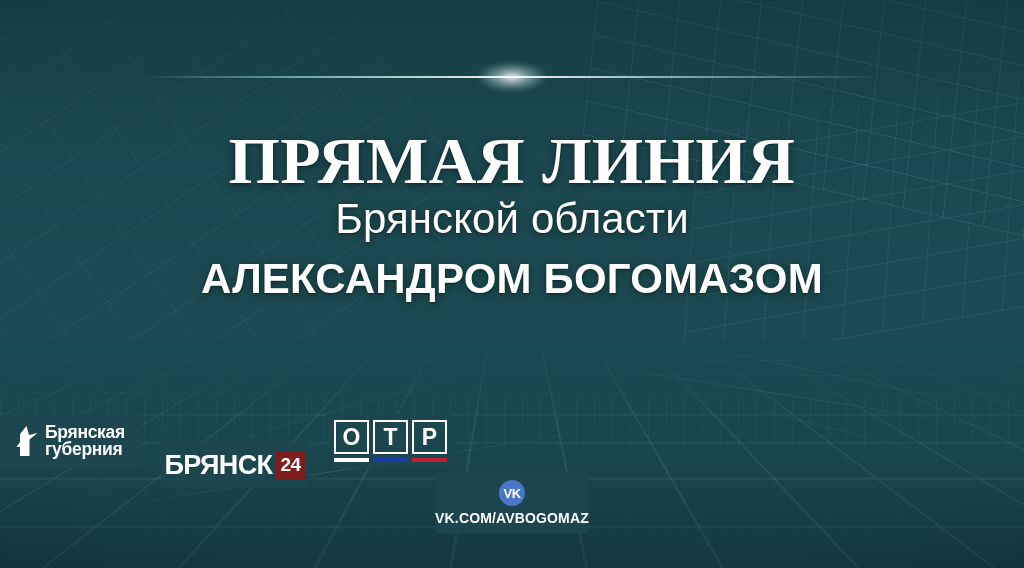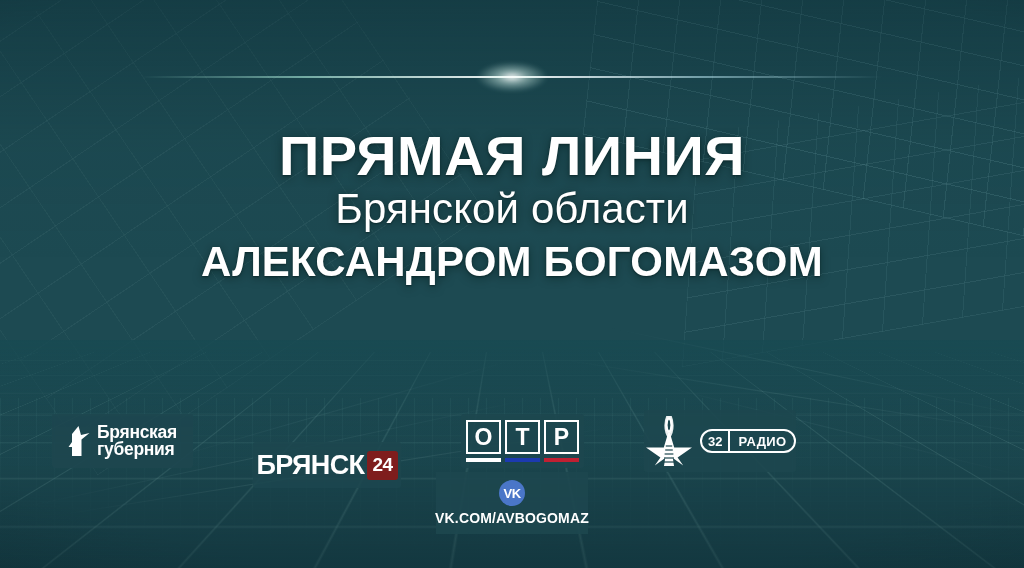--- a/index.html
+++ b/index.html
@@ -101,34 +101,34 @@
     background:radial-gradient(130% 110% at 50% 45%, rgba(0,0,0,0) 52%, rgba(0,20,22,.38) 100%);
   }
 
   
   .headline{
     position:absolute; left:0; top:127px; width:1024px;
     text-align:center; color:#fff;
     text-shadow:0 2px 10px rgba(0,30,28,.55), 0 1px 2px rgba(0,20,20,.5);
   }
   .line-1{
-    font-size:56px; font-weight:700; letter-spacing:.5px; line-height:1.02;
+    font-size:66px; font-weight:700; letter-spacing:.5px; line-height:1.02;font-family:Liberation Serif, serif;
   }
   .line-2, .line-3{
     font-size:42px; font-weight:500; line-height:1.19; letter-spacing:.1px;
   }
   .line-2{ margin-top:14px; }
   .line-4{
-    font-size:42px; font-weight:700; line-height:1.2; letter-spacing:.2px; margin-top:3px;
+    font-size:42px; font-weight:700; line-height:1.2; letter-spacing:.2px; margin-top:10px;
   }
 
   
   .logo-row{
     position:absolute; left:0; top:410px; width:848px; height:62px;
-    display:flex; align-items:center; justify-content:center; gap:60px;
+    display:flex; align-items:center; justify-content:flex-start; gap:20px;
   }
   .logo-card{
     display:flex; align-items:center; justify-content:center;
     background:rgba(29,71,79,.92); border-radius:3px;
   }
 
   
   .bg-gub{ width:141px; height:54px; gap:7px; padding:0 10px; }
   .gub-mark{ width:22px; height:30px; flex:0 0 auto; }
   .gub-text{ display:flex; flex-direction:column; line-height:.97; color:#fff;
@@ -237,42 +237,20 @@
       <div class="otp-cell">
         <div class="otp-box">Т</div>
         <div class="otp-rule r-blue"></div>
       </div>
       <div class="otp-cell">
         <div class="otp-box">Р</div>
         <div class="otp-rule r-red"></div>
       </div>
     </div>
 
-    <div class="logo-card bg-radio">
-      <svg class="radio-mark" viewBox="0 0 50 50" aria-hidden="true">
-        <g fill="none" stroke="#ffffff" stroke-width="1.7">
-          <path d="M25 16 a4.5 8 0 0 1 0 -14 a4.5 8 0 0 1 0 14"></path>
-          <path d="M25 19 a9 13.5 0 0 1 0 -19.5 a9 13.5 0 0 1 0 19.5" opacity=".95"></path>
-          <path d="M25 22 a13.5 18 0 0 1 0 -25 a13.5 18 0 0 1 0 25" opacity=".9"></path>
-        </g>
-        <path d="M25 14 L30.2 31.4 L48 31.4 L33.6 41.6 L39.2 49.5 L25 39.3 L10.8 49.5 L16.4 41.6 L2 31.4 L19.8 31.4 Z" fill="#ffffff"></path>
-        <path d="M25 16 L30 50 L20 50 Z" fill="#ffffff"></path>
-        <g stroke="#1d474f" stroke-width="1.2">
-          <path d="M21.8 30 H28.2"></path>
-            <path d="M21.2 34 H28.8"></path>
-          <path d="M20.6 38 H29.4"></path>
-            <path d="M20 42 H30"></path>
-            <path d="M19.4 46 H30.6"></path>
-        </g>
-      </svg>
-      <span class="radio-pill">
-        <span class="pill-num">32</span>
-        <span class="pill-word">РАДИО</span>
-      </span>
-    </div>
 
   </div>
 
   <div class="vk-block">
     <span class="vk-circle">
       <span class="vk-glyph">VK</span>
     </span>
     <span class="vk-url">VK.COM/AVBOGOMAZ</span>
   </div>
 

